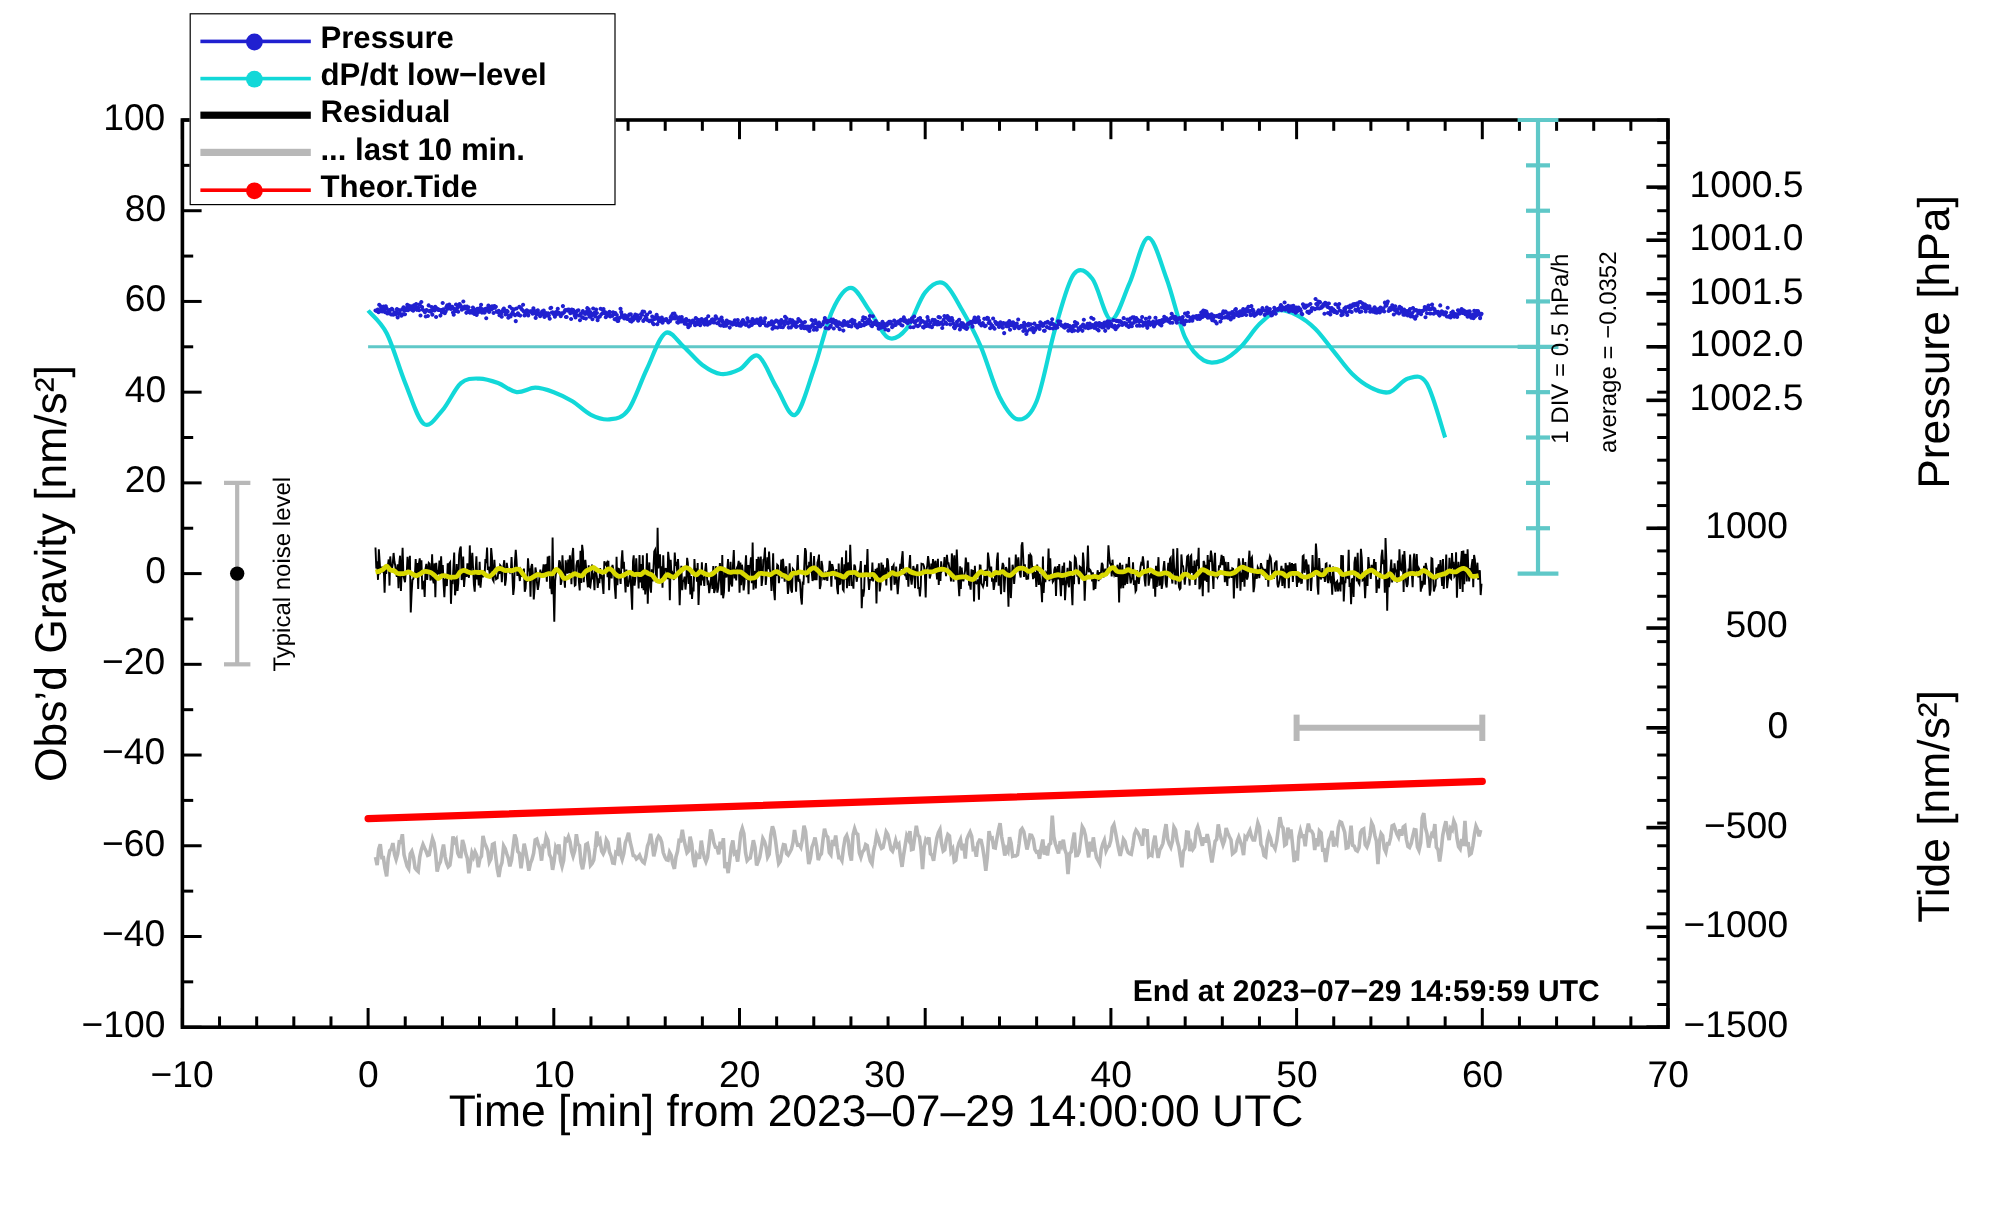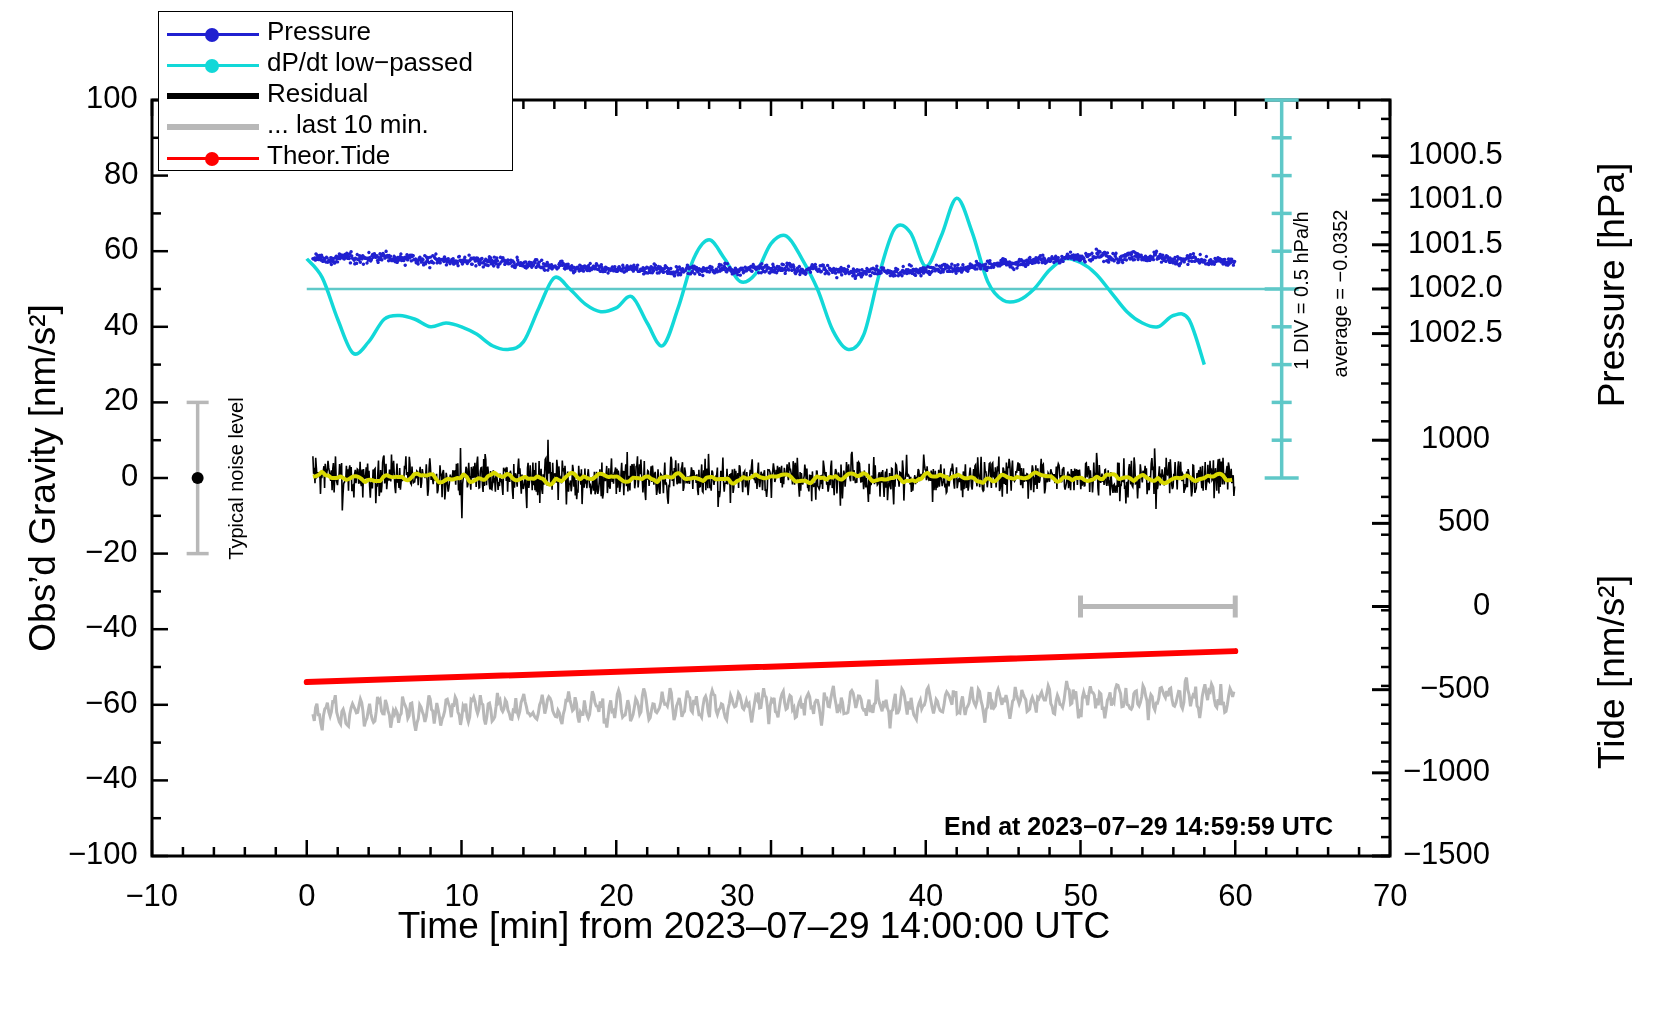--- a/index.html
+++ b/index.html
@@ -19,29 +19,29 @@
   .rot-small{
     position:absolute; transform-origin:center center; transform:rotate(-90deg);
     font-size:20px; white-space:nowrap;
   }
   .plot-title{
     position:absolute; left:525px; top:50px;
     font-size:29px; font-weight:bold; white-space:nowrap;
   }
   .xlab{
     position:absolute; left:0; top:905px; width:1460px; text-align:center;
-    font-size:37px; white-space:nowrap;padding-left:24px;
+    font-size:37px; white-space:nowrap;
   }
   .tick-txt{position:absolute;font-size:30px;white-space:nowrap;}
   .foot{position:absolute;font-size:25px;font-weight:bold;white-space:nowrap;}
   .legendbox{
     position:absolute; left:158px; top:11px; width:355px; height:160px;
     background:#fff; border:1.5px solid #000; box-sizing:border-box;
   }
-  .legrow{position:absolute;height:30px;}
+  .legrow{position:absolute;height:30px;font-weight:bold;}
   .legtxt{position:absolute;left:108px;font-size:26px;white-space:nowrap;top:-4px;}
   .legline{position:absolute;top:13px;left:8px;width:92px;height:3px;}
   .legline.thick{height:6px;top:11px;}
   .legdot{position:absolute;top:8px;left:46px;width:14px;height:14px;border-radius:50%;}
 </style>
 </head>
 <body>
 
 <div id="root">
 
@@ -311,21 +311,21 @@
   <div class="legendbox">
     <div id="legend-rows">
         <div class="legrow" style="top: 8px; left: 0px; width: 100%;">
           <div class="legline" style="background: rgb(32, 32, 208);"></div>
           <div class="legdot" style="background: rgb(32, 32, 208);"></div>
           <div class="legtxt">Pressure</div>
         </div>
         <div class="legrow" style="top: 39px; left: 0px; width: 100%;">
           <div class="legline" style="background: rgb(18, 216, 216);"></div>
           <div class="legdot" style="background: rgb(18, 216, 216);"></div>
-          <div class="legtxt">dP/dt low−passed</div>
+          <div class="legtxt">dP/dt low−level</div>
         </div>
         <div class="legrow" style="top: 70px; left: 0px; width: 100%;">
           <div class="legline thick" style="background: rgb(0, 0, 0);"></div>
           <div class="legtxt">Residual</div>
         </div>
         <div class="legrow" style="top: 101px; left: 0px; width: 100%;">
           <div class="legline thick" style="background: rgb(184, 184, 184);"></div>
           <div class="legtxt">... last 10 min.</div>
         </div>
         <div class="legrow" style="top: 132px; left: 0px; width: 100%; text-align: right;">

